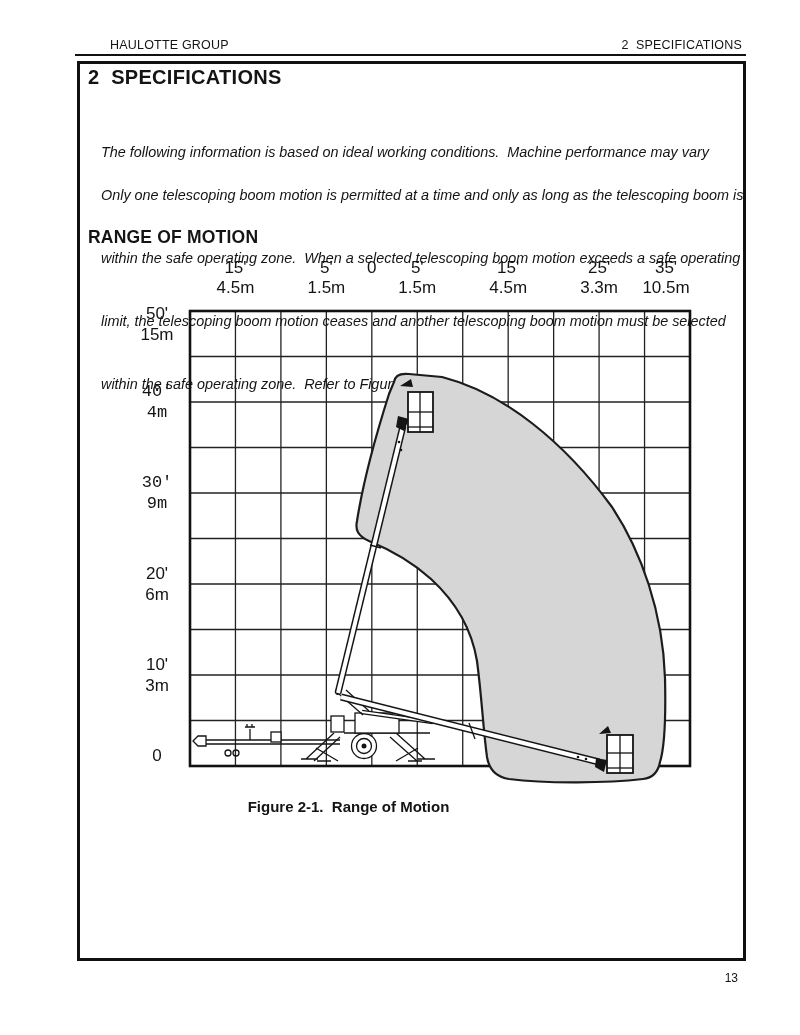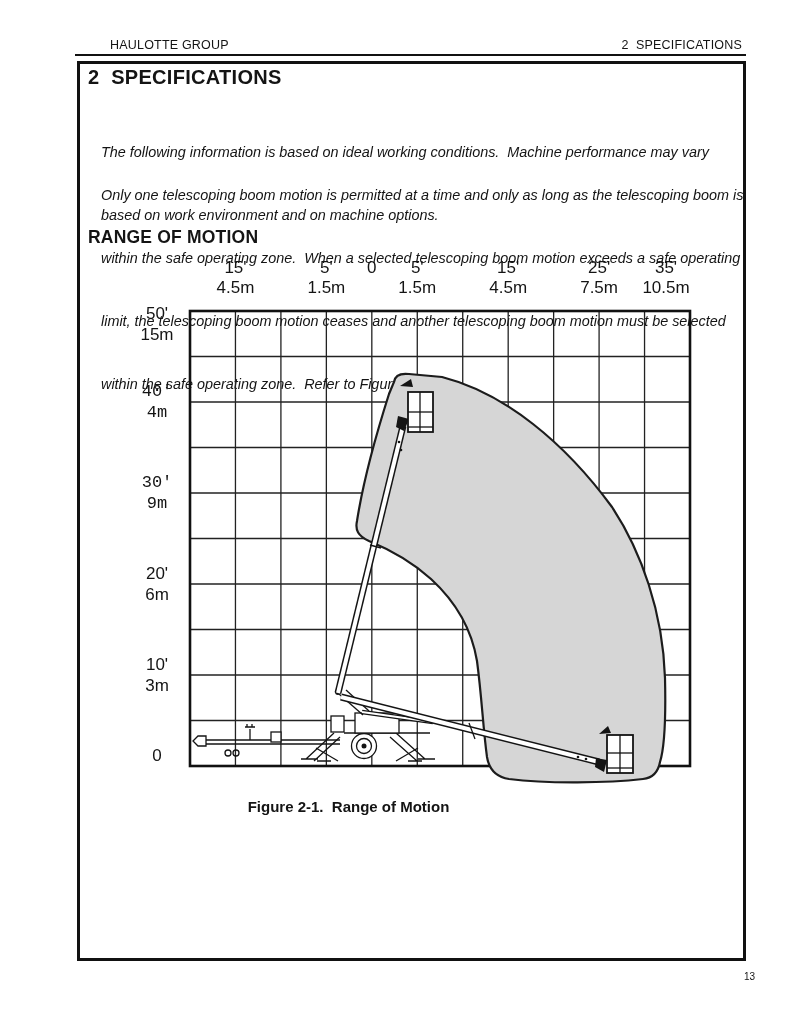--- a/index.html
+++ b/index.html
@@ -16,38 +16,37 @@
   .p2{top:143px;}
   .sub-title{position:absolute;left:88px;top:227px;font-size:17.5px;font-weight:bold;letter-spacing:.2px;}
   #chart-svg{position:absolute;left:0;top:0;width:800px;height:1035px;}
   #x-labels{position:absolute;left:0;top:258px;height:40px;width:800px;}
   .xlab{position:absolute;width:64px;text-align:center;font-size:17px;line-height:20px;}
   .xlab span{display:block;}
   #y-labels{position:absolute;left:128px;top:0;width:58px;height:800px;}
   .ylab{position:absolute;width:58px;text-align:center;font-size:17px;line-height:21px;}
   .ylab span{display:block;height:21px;}
   .caption{position:absolute;left:77px;top:798px;width:543px;text-align:center;font-size:15px;font-weight:bold;white-space:pre;}
-  .pageno{position:absolute;right:45px;top:971px;font-size:10px;margin-left:40px;}
+  .pageno{position:absolute;right:62px;top:971px;font-size:12px;margin-left:40px;}
 </style>
 </head>
 <body>
 
 <div class="page">
 
   <div class="hdr hdr-left">HAULOTTE GROUP</div>
   <div class="hdr hdr-right">2  SPECIFICATIONS</div>
   <div class="hdr-rule"></div>
 
   <div class="content-box"></div>
 
   <div class="sec-title">2  SPECIFICATIONS</div>
 
   <div class="para p1">
     <div>The following information is based on ideal working conditions.  Machine performance may vary</div>
-    <div>based on work environment and on machine options.</div>
   </div>
 
   <div class="para p2">
     <div>Only one telescoping boom motion is permitted at a time and only as long as the telescoping boom is</div>
     <div>within the safe operating zone.  When a selected telescoping boom motion exceeds a safe operating</div>
     <div>limit, the telescoping boom motion ceases and another telescoping boom motion must be selected</div>
     <div>within the safe operating zone.  Refer to Figure 2-1.</div>
   </div>
 
   <div class="sub-title">RANGE OF MOTION</div>
@@ -174,21 +173,21 @@
       <div class="xlab" style="left: 385.273px;">
         <span>5'</span>
         <span>1.5m</span>
       </div>
       <div class="xlab" style="left: 476.182px;">
         <span>15'</span>
         <span>4.5m</span>
       </div>
       <div class="xlab" style="left: 567.091px;">
         <span>25'</span>
-        <span>7.5m</span>
+        <span>3.3m</span>
       </div>
       <div class="xlab" style="left: 634px;">
         <span>35'</span>
         <span>10.5m</span>
       </div>
     </div>
   <div id="y-labels">
       <div class="ylab" style="top: 290px; margin-top: 13px;">
         <span>50'</span>
         <span>15m</span>

